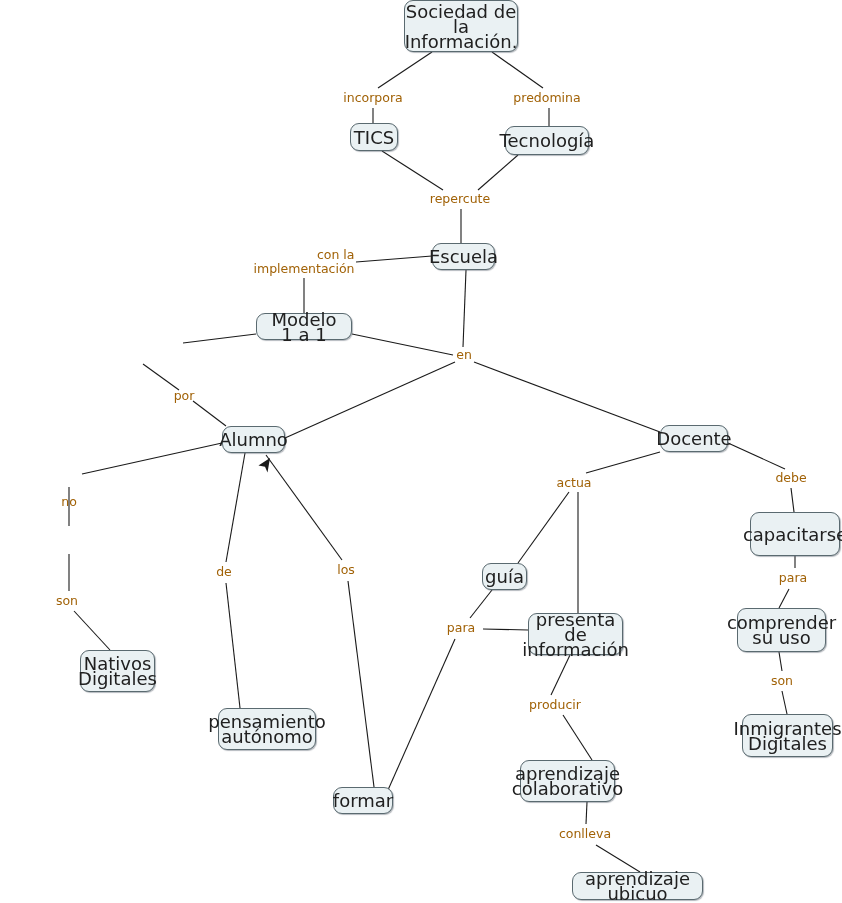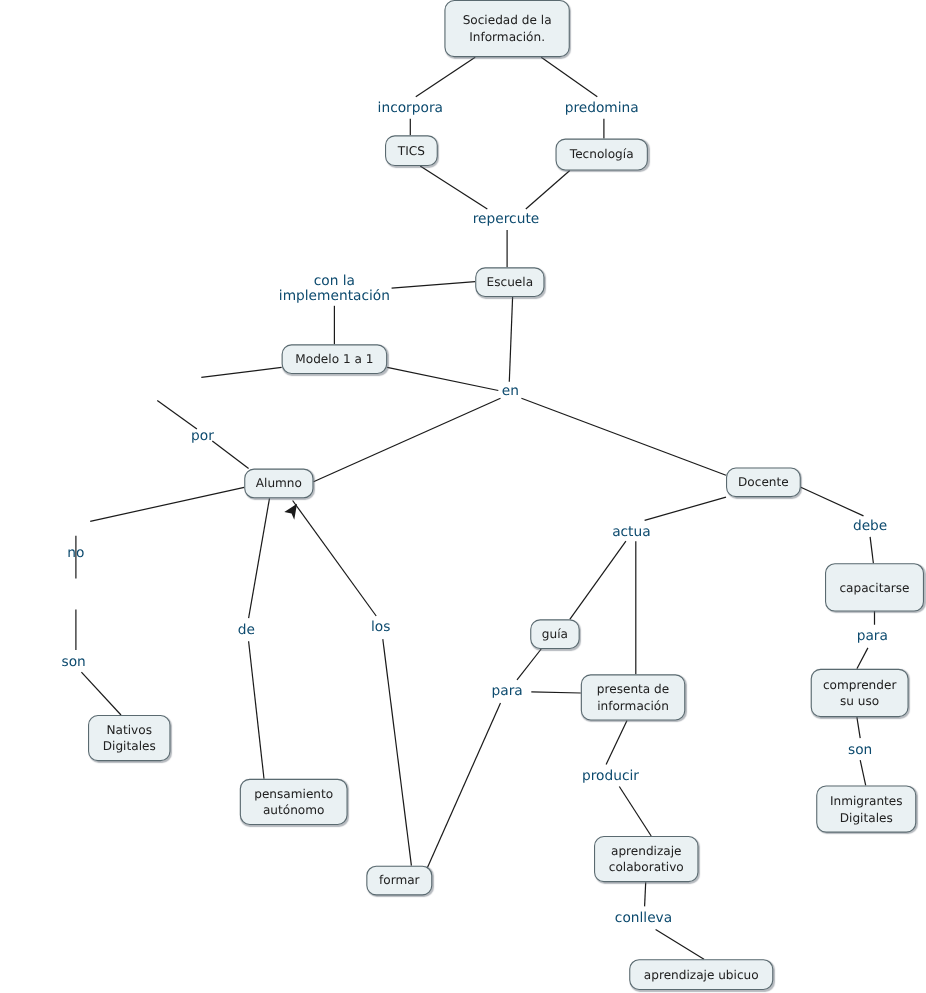--- a/index.html
+++ b/index.html
@@ -24,36 +24,36 @@
     height: 903px;
     pointer-events: none;
   }
   .node {
     position: absolute;
     box-sizing: border-box;
     background: #eaf1f3;
     border: 1px solid #5a6a70;
     border-radius: 9px;
     color: #202020;
-    font-size: 11px;
+    font-size: 18px;
     line-height: 15px;
     text-align: center;
     display: flex;
     align-items: center;
     justify-content: center;
     white-space: pre-line;
     box-shadow: 1px 1px 1px rgba(90,100,110,0.45);
     padding: 1px 6px;
   }
   .link-label {
     position: absolute;
-    color: #0c4a6e;
+    color: #a16207;
     font-size: 12.5px;
     line-height: 14px;
-    text-align: center;
+    text-align: right;
     white-space: pre-line;
     background: transparent;
     transform: translate(-50%, -50%);
   }
 </style>
 </head>
 <body>
 
 <div id="canvas">
   <svg id="edge-layer" viewBox="0 0 842 903" width="842" height="903" xmlns="http://www.w3.org/2000/svg">
@@ -107,21 +107,21 @@
     <div class="node" style="left: 256px; top: 313px; width: 96px; height: 27px;">Modelo 1 a 1</div>
     <div class="node" style="left: 222px; top: 426px; width: 63px; height: 27px;">Alumno</div>
     <div class="node" style="left: 80px; top: 650px; width: 75px; height: 42px;">Nativos
 Digitales</div>
     <div class="node" style="left: 202px; top: 708px; width: 98px; height: 42px; margin-left: 16px;">pensamiento
 autónomo</div>
     <div class="node" style="left: 333px; top: 787px; width: 60px; height: 27px;">formar</div>
     <div class="node" style="left: 482px; top: 563px; width: 45px; height: 27px;">guía</div>
     <div class="node" style="left: 528px; top: 613px; width: 95px; height: 42px;">presenta de
 información</div>
-    <div class="node" style="left: 540px; top: 760px; width: 95px; height: 42px;">aprendizaje
+    <div class="node" style="left: 520px; top: 760px; width: 95px; height: 42px;">aprendizaje
 colaborativo</div>
     <div class="node" style="left: 572px; top: 872px; width: 131px; height: 28px;">aprendizaje ubicuo</div>
     <div class="node" style="left: 660px; top: 425px; width: 68px; height: 27px;">Docente</div>
     <div class="node" style="left: 750px; top: 512px; width: 90px; height: 44px;">capacitarse</div>
     <div class="node" style="left: 737px; top: 608px; width: 89px; height: 44px;">comprender
 su uso</div>
     <div class="node" style="left: 742px; top: 714px; width: 91px; height: 43px;">Inmigrantes
 Digitales</div>
     <div class="link-label" style="left: 373px; top: 98px;">incorpora</div>
     <div class="link-label" style="left: 547px; top: 98px;">predomina</div>

